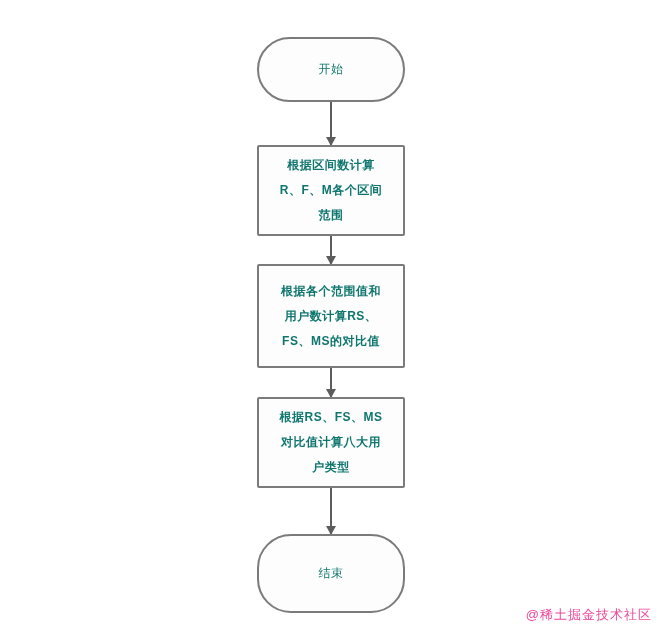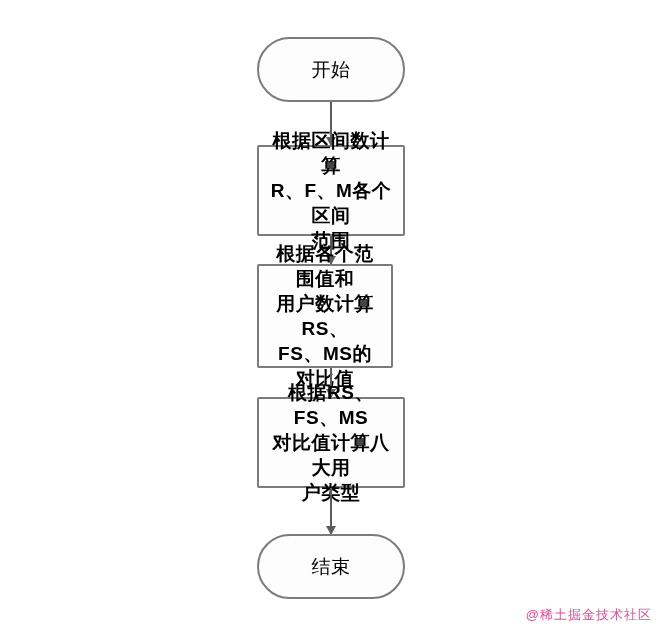--- a/index.html
+++ b/index.html
@@ -29,45 +29,45 @@
     box-sizing: border-box;
     background: #fdfdfd;
     display: flex;
     align-items: center;
     justify-content: center;
     text-align: center;
   }
 
   .node .node-label {
     display: block;
-    color: #000000;
-    font-size: 19px;
+    color: #0f766e;
+    font-size: 12px;
     line-height: 25px;
     letter-spacing: 0.5px;
     white-space: pre-line;
     padding: 0 10px;
   }
 
   .node-terminator {
     border: 2px solid #7b7b7b;
     border-radius: 34px;
   }
 
   .node-process {
     border: 2px solid #7b7b7b;
     border-radius: 2px;
     font-weight: bold;
   }
 
   
   #node-start    { left: 257px; top: 37px;  width: 148px; height: 65px; }
   #node-step-1   { left: 257px; top: 145px; width: 148px; height: 91px; }
-  #node-step-2   { left: 257px; top: 264px; width: 136px; height: 104px; }
-  #node-step-3   { left: 257px; top: 397px; width: 148px; height: 91px; justify-content: flex-end; }
-  #node-end      { left: 257px; top: 534px; width: 148px; height: 65px; justify-content: center; }
+  #node-step-2   { left: 257px; top: 264px; width: 148px; height: 104px; }
+  #node-step-3   { left: 257px; top: 397px; width: 148px; height: 91px; }
+  #node-end      { left: 257px; top: 534px; width: 148px; height: 79px; justify-content: center; }
 
   
   .connector {
     position: absolute;
     left: 330px;
     width: 2px;
     background: #5c5c5c;
   }
   .connector .arrow-head {
     position: absolute;

